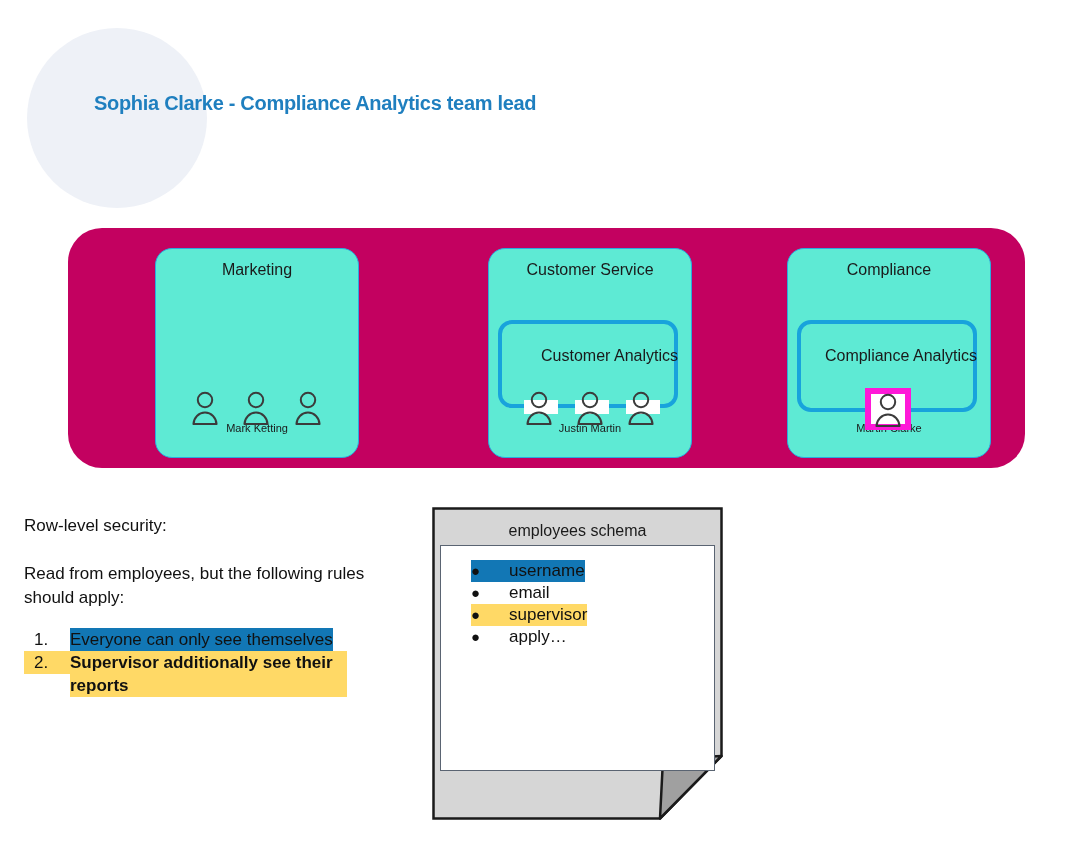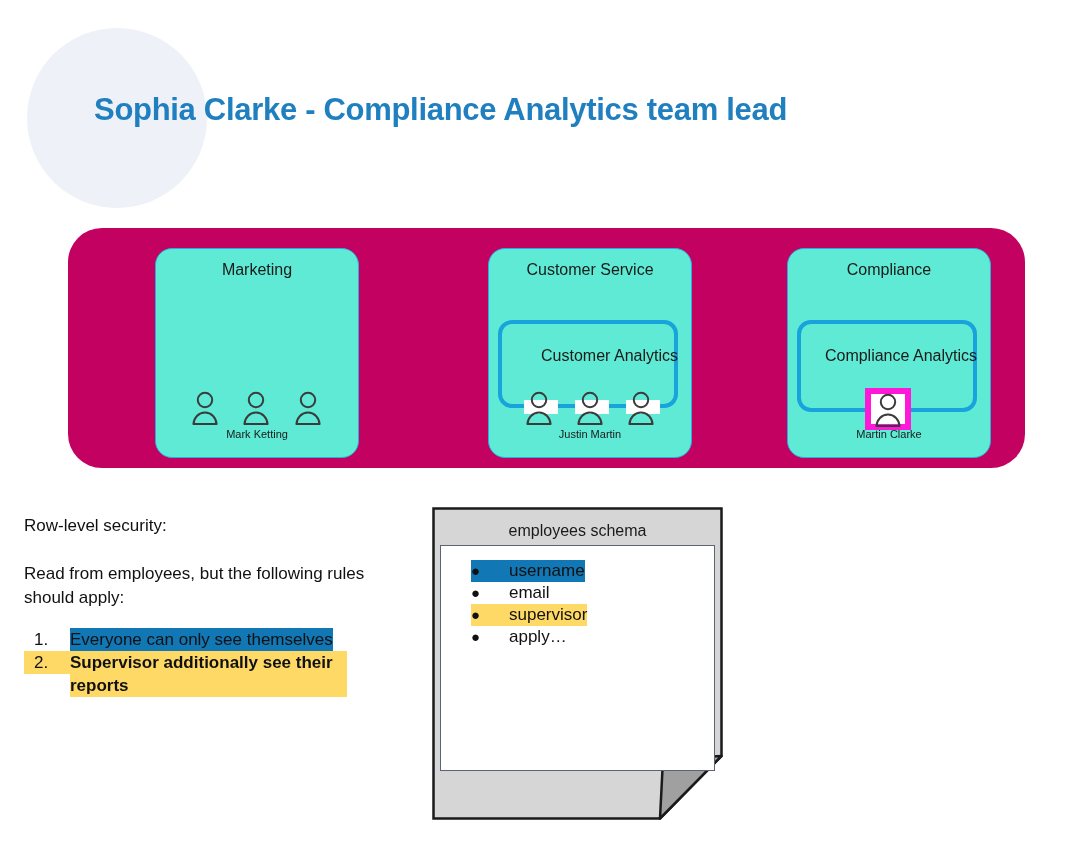--- a/index.html
+++ b/index.html
@@ -11,21 +11,21 @@
     overflow:hidden;
   }
 
   
   .deco-circle{
     position:absolute;left:27px;top:28px;width:180px;height:180px;
     border-radius:50%;background:#eef1f7;
   }
   .page-title{
     position:absolute;left:94px;top:92px;
-    font-size:31px;font-weight:bold;color:#1f7fbf;
+    font-size:20px;font-weight:bold;color:#1f7fbf;
     letter-spacing:-0.3px;white-space:nowrap;
   }
 
   
   .org-band{
     position:absolute;left:68px;top:228px;width:957px;height:240px;
     background:#c30160;border-radius:34px;
   }
   .dept-card{
     position:absolute;top:248px;width:204px;height:210px;
@@ -33,21 +33,21 @@
     box-sizing:border-box;
   }
   .dept-card.c0{left:155px;}
   .dept-card.c1{left:488px;}
   .dept-card.c2{left:787px;}
   .dept-title{
     position:absolute;left:0;right:0;top:12px;text-align:center;
     font-size:16px;color:#1a1a1a;
   }
   .dept-person-name{
-    position:absolute;left:0;right:0;bottom:17px;text-align:center;
+    position:absolute;left:0;right:0;bottom:23px;text-align:center;
     font-size:11px;color:#1a1a1a;
   }
 
   
   .inner-box{
     position:absolute;box-sizing:border-box;
     border:4px solid #18a3dc;border-radius:14px;background:transparent;
   }
   .inner-box.ib-cs{left:498px;top:320px;width:180px;height:88px;}
   .inner-box.ib-cp{left:797px;top:320px;width:180px;height:92px;}

